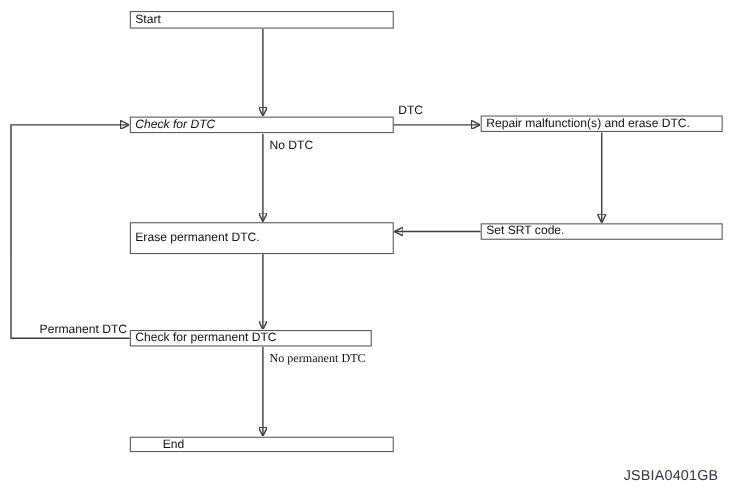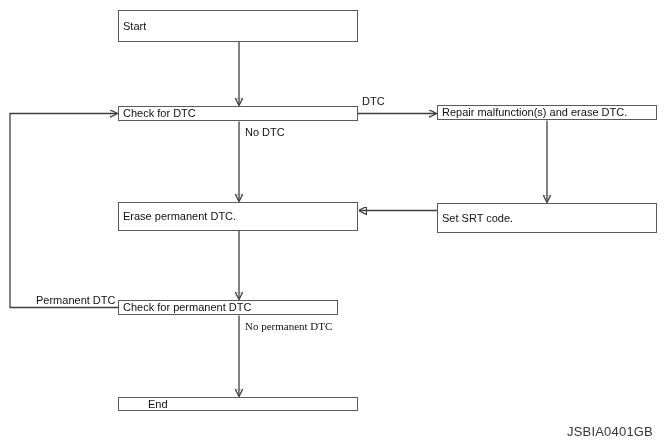--- a/index.html
+++ b/index.html
@@ -37,25 +37,25 @@
     background: #ffffff;
     border: 1.5px solid var(--border, #5a5a5a);
     display: flex;
     align-items: center;
     padding-left: 4px;
     font-size: 11px;
     line-height: 1;
     color: var(--text, #111111);
     white-space: nowrap;
   }
-  .node-start           { left: 118px; top: 10px;  width: 240px; height: 32px; text-align: right; }
-  .node-check-dtc       { left: 118px; top: 106px; width: 240px; height: 15px; }
+  .node-start           { left: 118px; top: 10px;  width: 240px; height: 16px; text-align: right; }
+  .node-check-dtc       { left: 118px; top: 106px; width: 240px; height: 15px; font-style: italic; }
   .node-repair          { left: 437px; top: 105px; width: 220px; height: 15px; }
   .node-erase-permanent { left: 118px; top: 202px; width: 240px; height: 29px; }
-  .node-set-srt         { left: 437px; top: 203px; width: 220px; height: 30px; }
+  .node-set-srt         { left: 437px; top: 203px; width: 220px; height: 15px; }
   .node-check-permanent { left: 118px; top: 300px; width: 220px; height: 15px; }
   .node-end             { left: 118px; top: 397px; width: 240px; height: 14px; padding-left: 29px; }
   .edge-label {
     position: absolute;
     font-size: 11px;
     line-height: 1;
     color: var(--text, #111111);
     white-space: nowrap;
   }
   .label-dtc              { left: 362px; top: 96px;  }

